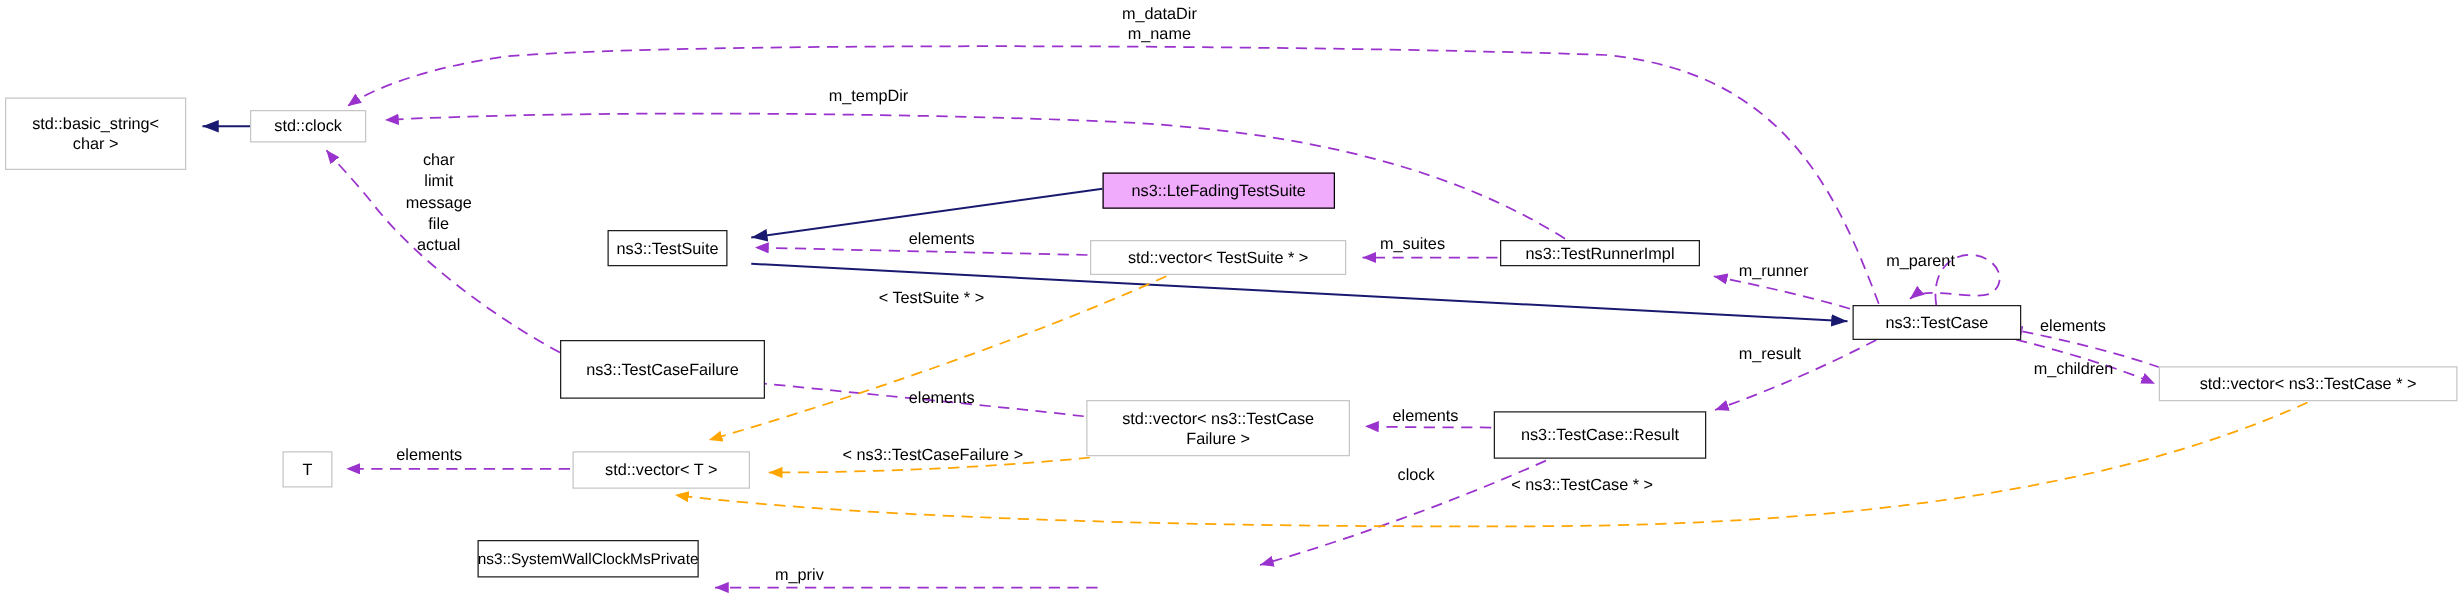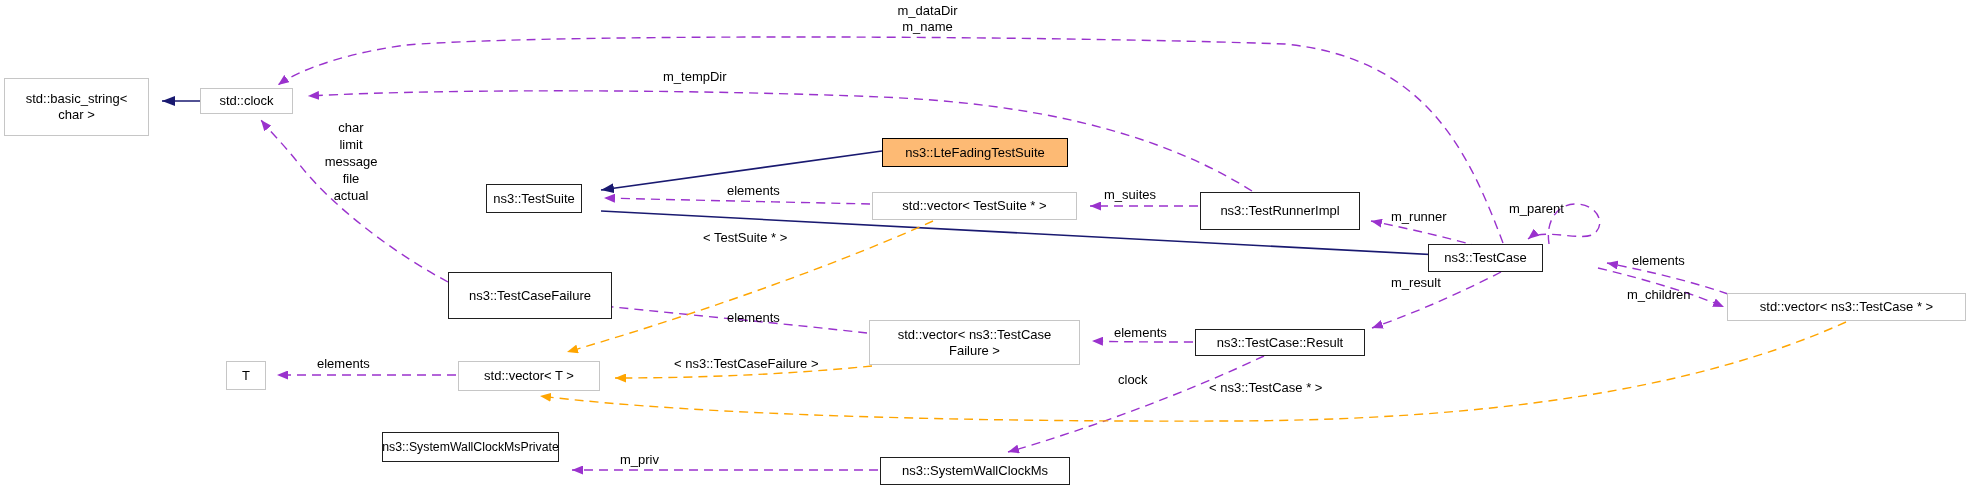--- a/index.html
+++ b/index.html
@@ -7,21 +7,21 @@
     position:relative;width:1971px;height:492px;background:#ffffff;
     font-family:"Liberation Sans","DejaVu Sans",sans-serif;color:#000;overflow:hidden;
   }
   svg.edges{position:absolute;left:0;top:0;width:1971px;height:492px;}
   .node{
     position:absolute;box-sizing:border-box;background:#ffffff;
     border:1.2px solid #1f1f1f;display:flex;align-items:center;justify-content:center;
     text-align:center;font-size:13px;line-height:1.22;white-space:nowrap;z-index:2;
   }
   .node.std{border:1px solid #c6c6c6;}
-  .node.hl{background:#fdba74;border:1.8px solid #000;}
+  .node.hl{background:#f0abfc;border:1.8px solid #000;}
   .lbl{position:absolute;font-size:13px;white-space:nowrap;z-index:3;}
   .lbl.center{text-align:center;}
   .ln{display:block;}
   .stack .ln{line-height:17px;}
   .two .ln{line-height:16px;}
 </style>
 </head>
 <body>
 
 <div class="canvas">
@@ -75,52 +75,49 @@
   </div>
   <div class="node" style="left:486px;top:184px;width:96px;height:29px">
     <span>ns3::TestSuite</span>
   </div>
   <div class="node hl" style="left:882px;top:138px;width:186px;height:29px">
     <span>ns3::LteFadingTestSuite</span>
   </div>
   <div class="node std" style="left:872px;top:192px;width:205px;height:28px">
     <span>std::vector&lt; TestSuite * &gt;</span>
   </div>
-  <div class="node" style="left:1200px;top:192px;width:160px;height:38px">
+  <div class="node" style="left:1200px;top:192px;width:160px;height:21px">
     <span>ns3::TestRunnerImpl</span>
   </div>
-  <div class="node" style="left:1428px;top:244px;width:115px;height:28px">
+  <div class="node" style="left:1482px;top:244px;width:135px;height:28px">
     <span>ns3::TestCase</span>
   </div>
   <div class="node std" style="left:1727px;top:293px;width:239px;height:28px">
     <span>std::vector&lt; ns3::TestCase * &gt;</span>
   </div>
   <div class="node" style="left:448px;top:272px;width:164px;height:47px">
     <span>ns3::TestCaseFailure</span>
   </div>
   <div class="node std two" style="left:869px;top:320px;width:211px;height:45px">
     <span>
         <span class="ln">std::vector&lt; ns3::TestCase</span>
         <span class="ln">Failure &gt;</span>
       </span>
   </div>
-  <div class="node" style="left:1195px;top:329px;width:170px;height:27px">
+  <div class="node" style="left:1195px;top:329px;width:170px;height:38px">
     <span>ns3::TestCase::Result</span>
   </div>
   <div class="node std" style="left:226px;top:361px;width:40px;height:29px">
     <span>T</span>
   </div>
   <div class="node std" style="left:458px;top:361px;width:142px;height:30px">
     <span>std::vector&lt; T &gt;</span>
   </div>
   <div class="node" style="left:382px;top:432px;width:177px;height:30px">
     <span style="font-size:12.3px">ns3::SystemWallClockMsPrivate</span>
-  </div>
-  <div class="node" style="left:880px;top:457px;width:190px;height:28px">
-    <span>ns3::SystemWallClockMs</span>
   </div>
 
   <div class="lbl center two" style="left:870px;top:3px;width:115px">
     <span class="ln">m_dataDir</span>
     <span class="ln">m_name</span>
   </div>
   <div class="lbl" style="left:663px;top:69px">m_tempDir</div>
   <div class="lbl center stack" style="left:311px;top:119px;width:80px">
     <span class="ln">char</span>
     <span class="ln">limit</span>

